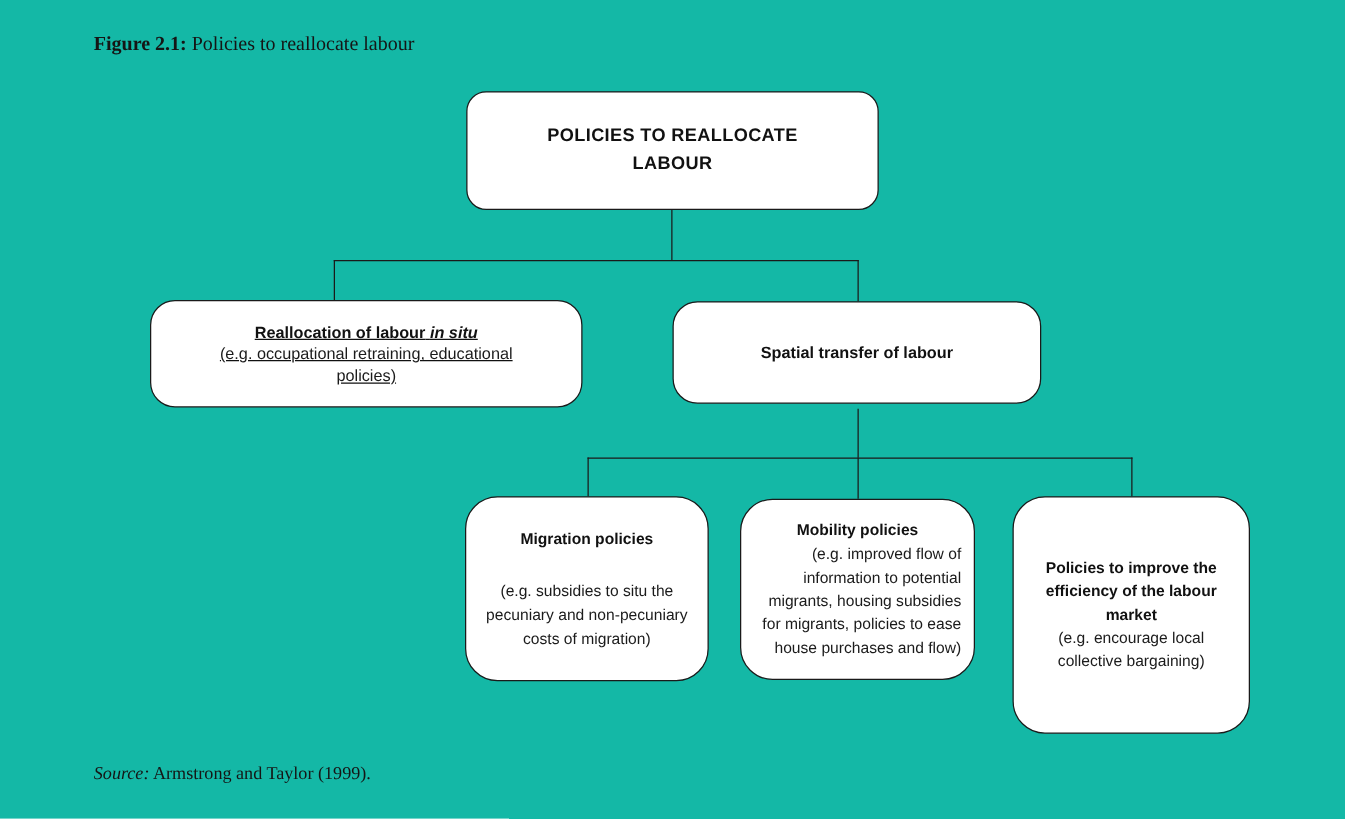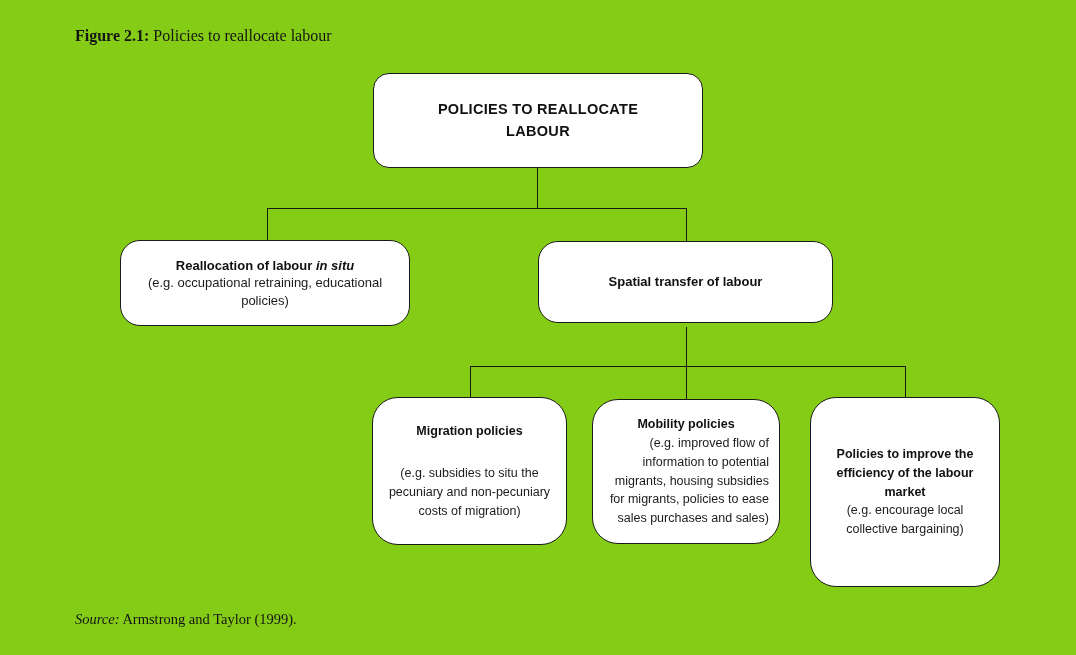--- a/index.html
+++ b/index.html
@@ -4,21 +4,21 @@
 <style>
   html, body {
     margin: 0;
     padding: 0;
     background: #ffffff;
   }
   .canvas {
     position: relative;
     width: 1076px;
     height: 655px;
-    background: #84cc16;
+    background: #14b8a6;
     overflow: hidden;
     font-family: "Liberation Sans", sans-serif;
     color: #111111;
   }
   .fig-title {
     position: absolute;
     left: 75px;
     top: 27px;
     font-family: "Liberation Serif", serif;
     font-size: 16px;
@@ -73,21 +73,21 @@
   }
   .node-root .node-title {
     font-size: 14.5px;
     line-height: 1.5;
     letter-spacing: 0.3px;
     max-width: 250px;
   }
   .node-lvl2 {
     border-radius: 20px;
   }
-  .node-insitu { left: 120px; top: 240px; width: 290px; height: 86px; }
+  .node-insitu { left: 120px; top: 240px; width: 346px; height: 86px; text-decoration: underline; }
   .node-spatial { left: 538px; top: 241px; width: 295px; height: 82px; }
   .node-lvl2 .node-title { font-size: 13px; line-height: 1.35; }
   .node-lvl2 .node-desc { font-size: 13px; line-height: 1.35; max-width: 276px; }
 
   .node-lvl3 {
     border-radius: 26px;
   }
   .node-lvl3 .node-title { font-size: 12.5px; line-height: 1.5; max-width: 162px; }
   .node-lvl3 .node-desc { font-size: 12.5px; line-height: 1.5; max-width: 166px; }
   .node-migration { left: 372px; top: 397px; width: 195px; height: 148px; gap: 24px; }
@@ -125,21 +125,21 @@
     <div class="node-title">Spatial transfer of labour</div>
   </div>
 
   <div class="node node-lvl3 node-migration">
     <div class="node-title">Migration policies</div>
     <div class="node-desc">(e.g. subsidies to situ the pecuniary and non-pecuniary costs of migration)</div>
   </div>
 
   <div class="node node-lvl3 node-mobility">
     <div class="node-title">Mobility policies</div>
-    <div class="node-desc">(e.g. improved flow of information to potential migrants, housing subsidies for migrants, policies to ease sales purchases and sales)</div>
+    <div class="node-desc">(e.g. improved flow of information to potential migrants, housing subsidies for migrants, policies to ease house purchases and flow)</div>
   </div>
 
   <div class="node node-lvl3 node-efficiency">
     <div class="node-title">Policies to improve the efficiency of the labour market</div>
     <div class="node-desc">(e.g. encourage local collective bargaining)</div>
   </div>
 
   <div class="source-line"><em>Source:</em><span> Armstrong and Taylor (1999).</span></div>
 
 </div>

